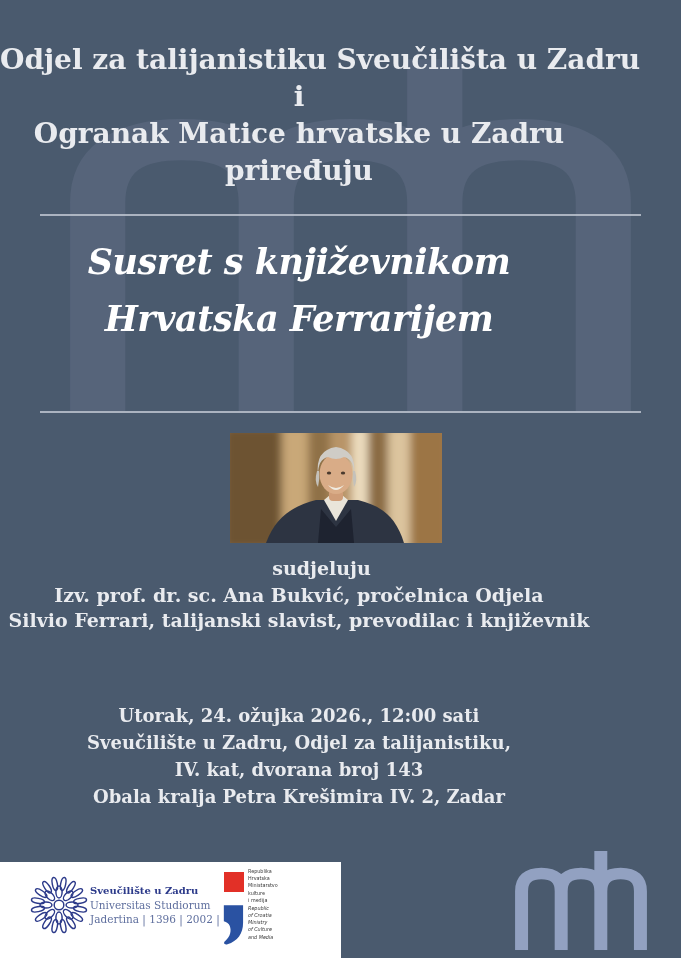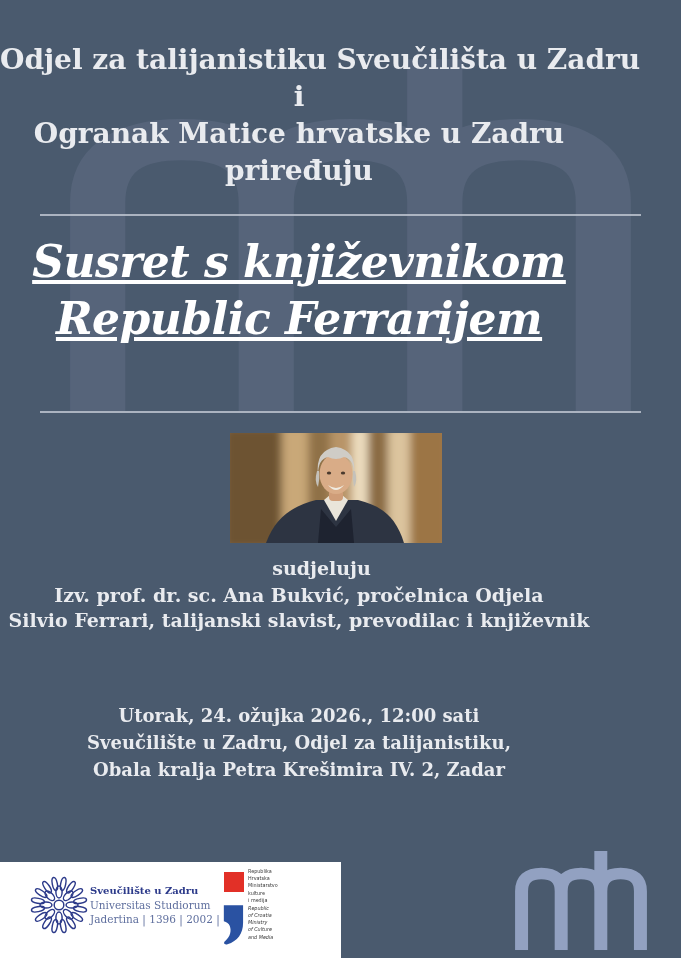--- a/index.html
+++ b/index.html
@@ -23,22 +23,22 @@
   }
   .rule {
     position:absolute; left:40px; width:601px; height:2px; z-index:2;
     background: var(--c-rule, #bcc3cf); opacity:.85;
   }
   .rule-top { top:214px; }
   .rule-bottom { top:411px; }
 
   .title {
     top:233px; color: var(--c-title, #ffffff);
-    font-style:italic; font-weight:700; font-size:44px; line-height:57px;
-    white-space:nowrap; letter-spacing:-0.5px;text-decoration:underline;
+    font-style:italic; font-weight:700; font-size:35px; line-height:57px;
+    white-space:nowrap; letter-spacing:-0.5px;
   }
 
   .photo {
     position:absolute; left:230px; top:433px; width:212px; height:110px;
     z-index:2; overflow:hidden;
   }
   .photo svg { display:block; }
 
   .participants {
     top:556px; color: var(--c-text, #e9ebef);
@@ -100,21 +100,21 @@
     <div>Odjel za talijanistiku Sveučilišta u Zadru</div>
     <div>i</div>
     <div>Ogranak Matice hrvatske u Zadru</div>
     <div>priređuju</div>
   </div>
 
   <div class="rule rule-top"></div>
 
   <div class="layer title">
     <div>Susret s književnikom</div>
-    <div>Republic Ferrarijem</div>
+    <div>Hrvatska Ferrarijem</div>
   </div>
 
   <div class="rule rule-bottom"></div>
 
   <div class="photo">
     <svg width="212" height="110" viewBox="0 0 212 110">
       <defs>
         <filter id="pblur" x="-10%" y="-10%" width="120%" height="120%">
           <feGaussianBlur stdDeviation="4.5"></feGaussianBlur>
         </filter>
@@ -148,20 +148,21 @@
 
   <div class="layer participants">
     <div class="heading">sudjeluju</div>
     <div>Izv. prof. dr. sc. Ana Bukvić, pročelnica Odjela</div>
     <div>Silvio Ferrari, talijanski slavist, prevodilac i književnik</div>
   </div>
 
   <div class="layer venue">
     <div>Utorak, 24. ožujka 2026., 12:00 sati</div>
     <div>Sveučilište u Zadru, Odjel za talijanistiku,</div>
+    <div>IV. kat, dvorana broj 143</div>
     <div>Obala kralja Petra Krešimira IV. 2, Zadar</div>
   </div>
 
   <div class="footer-panel">
 
     <div class="rosette">
       <svg viewBox="0 0 60 60" width="58" height="60">
         <g fill="none" stroke="currentColor" stroke-width="1.5">
           <circle cx="30" cy="30" r="5"></circle>
           <ellipse cx="30" cy="16.5" rx="3.2" ry="6.2"></ellipse>

